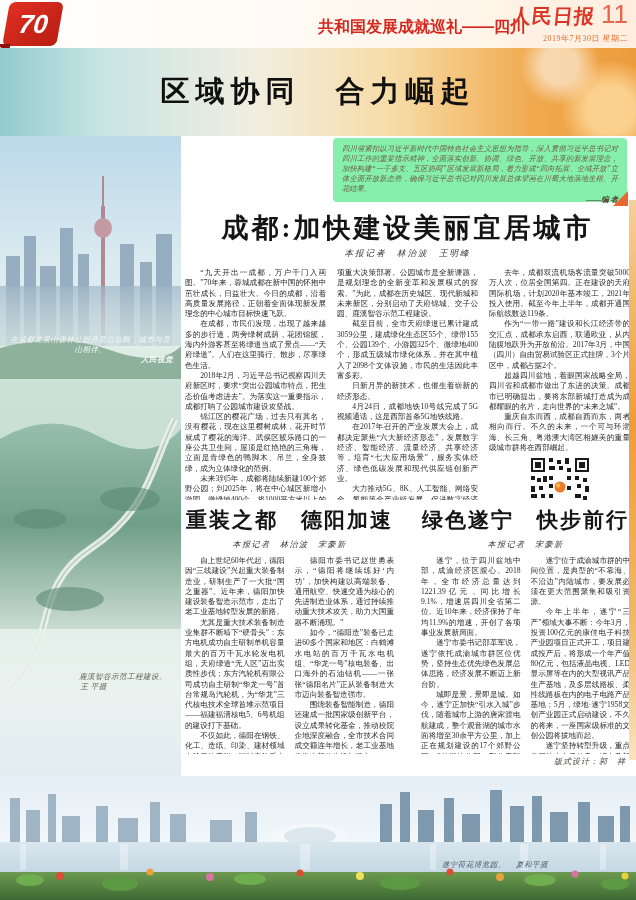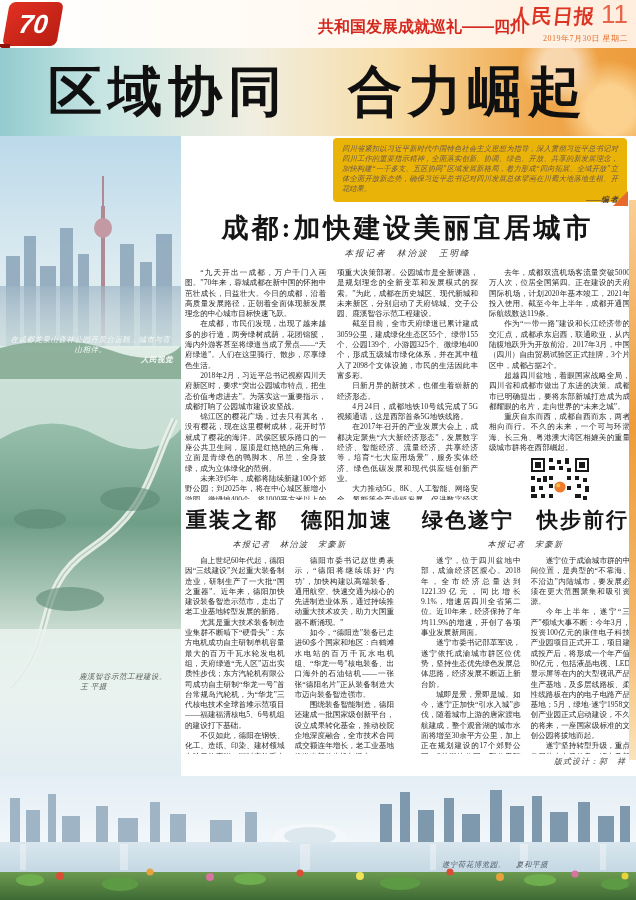--- a/index.html
+++ b/index.html
@@ -26,35 +26,35 @@
   .masthead-page{color:#e8644a;font-family:"Liberation Sans",sans-serif;font-weight:300;
            font-size:26px;line-height:22px;}
   .masthead-date{color:#e2702f;font-size:8px;margin-top:3px;letter-spacing:.5px;}
   
   .band{position:absolute;left:0;top:48px;width:636px;height:88px;
         background:
           radial-gradient(circle at 88% 20%, rgba(255,255,255,.55) 0 18px, rgba(255,255,255,0) 40px),
           radial-gradient(circle at 96% 70%, rgba(255,220,160,.8) 0 24px, rgba(255,255,255,0) 50px),
           linear-gradient(90deg,#93cbce 0%,#c7e5e3 16%,#f1eee0 40%,#f7dca6 62%,#f0a94e 84%,#ed9c3c 100%);}
   .headline{margin:0;height:88px;display:flex;align-items:center;justify-content:center;
-        font-family:Liberation Serif, serif;font-weight:900;font-size:54px;
+        font-family:Liberation Serif, serif;font-weight:900;font-size:29px;
         color:#101010;letter-spacing:6px;}
   
   .left-strip{position:absolute;left:0;top:136px;width:181px;height:640px;}
   .photo{position:relative;width:181px;overflow:hidden;}
   .photo svg{display:block;}
   .cap{position:absolute;font-size:7.5px;line-height:10px;letter-spacing:.5px;}
   .cap-photo1{left:8px;right:8px;bottom:14px;color:#f4f8f6;text-align:center;font-style:italic;}
   .cap-photo1 .credit{display:block;text-align:right;font-weight:bold;}
   .cap-photo2{left:20px;right:14px;bottom:8px;color:#5a6257;text-align:right;font-style:italic;}
   .cap-photo2 .credit{display:block;text-align:center;}
   .left-fade{width:181px;height:76px;background:linear-gradient(180deg,#e9f2ef,#e2edf3);}
   
   .content{position:absolute;left:185px;top:136px;width:445px;height:640px;}
-  .editor-box{position:absolute;left:148px;top:2px;width:276px;height:52px;background:#eab308;
+  .editor-box{position:absolute;left:148px;top:2px;width:276px;height:52px;background:#86efac;
         border-radius:4px;padding:6px 9px;font-size:7.3px;line-height:10px;color:#6d5c48;
         font-style:italic;text-align:justify;}
   .editor-sig{text-align:right;font-weight:bold;color:#574634;margin-top:1px;font-style:italic;font-size:7.5px;}
   .editor-corner{position:absolute;right:-1px;bottom:-4px;width:0;height:0;
         border-left:15px solid transparent;border-bottom:15px solid #e8692e;}
   .main-title{position:absolute;top:74px;left:0;width:100%;margin:0;text-align:center;
         font-size:27px;font-weight:900;color:#151515;letter-spacing:3px;}
   .byline{position:absolute;left:0;width:100%;text-align:center;font-size:8.5px;color:#333;
         font-style:italic;letter-spacing:2px;}
   .main-byline{top:112px;}

